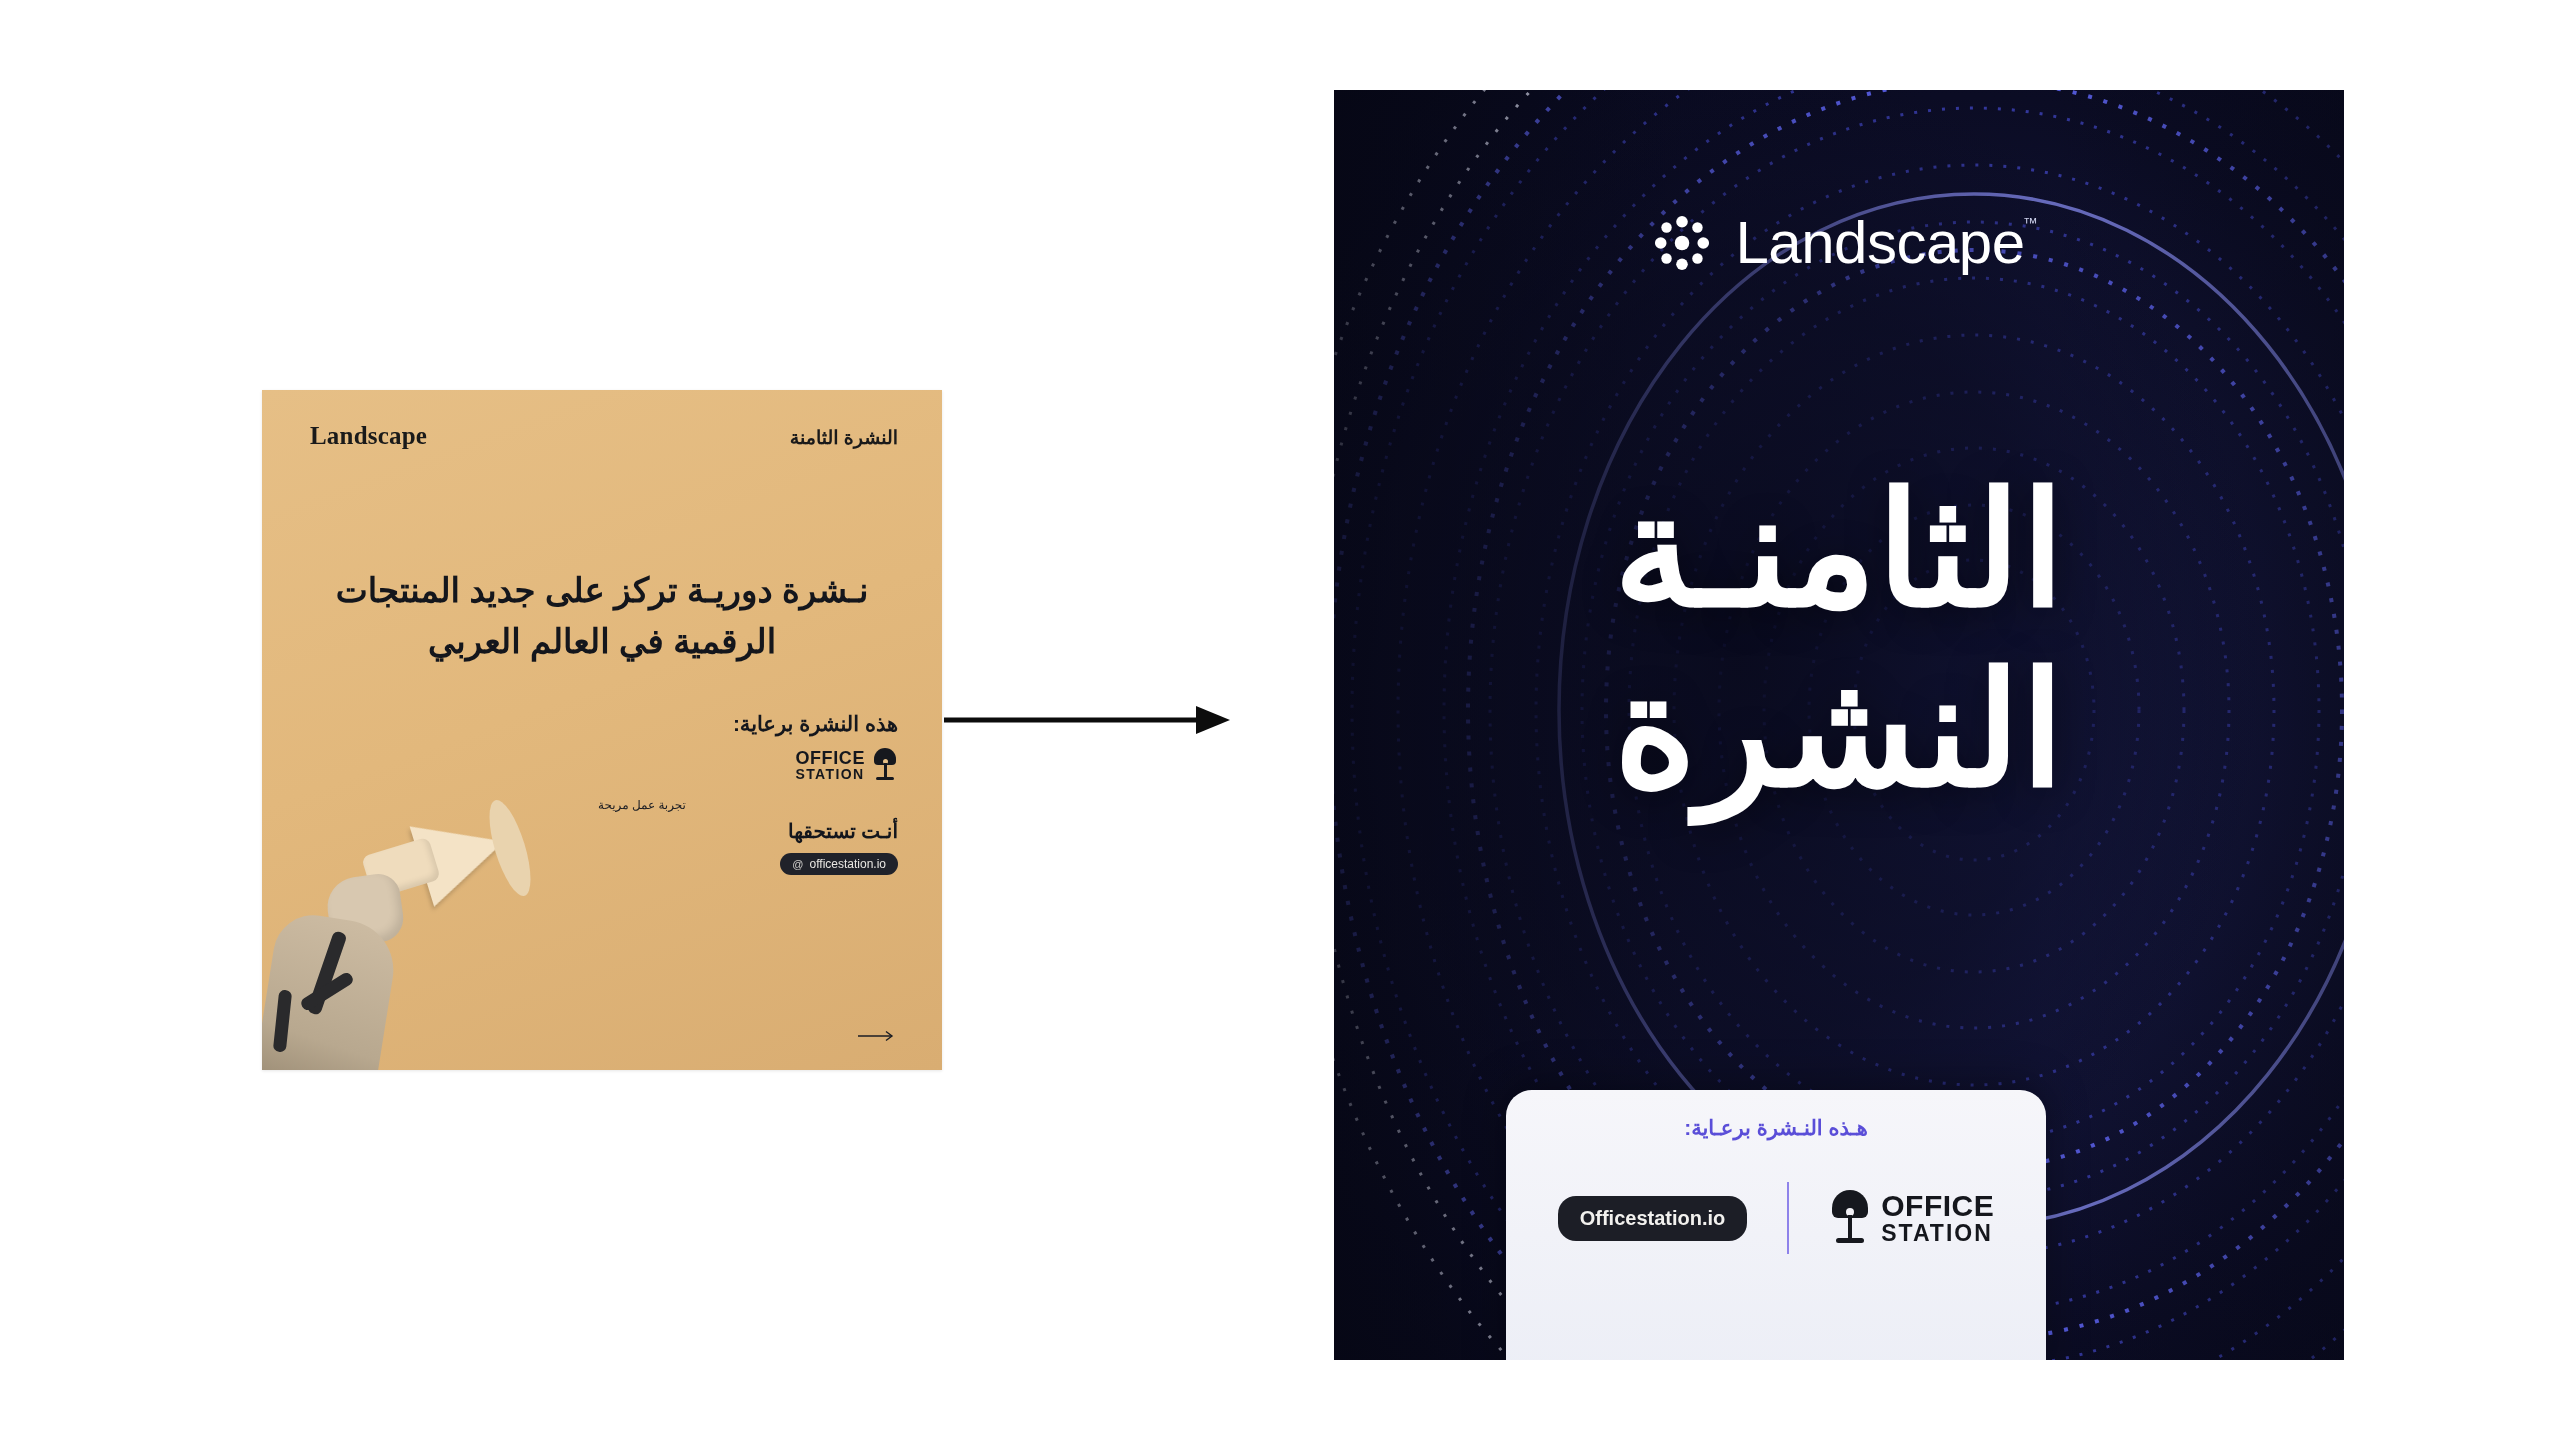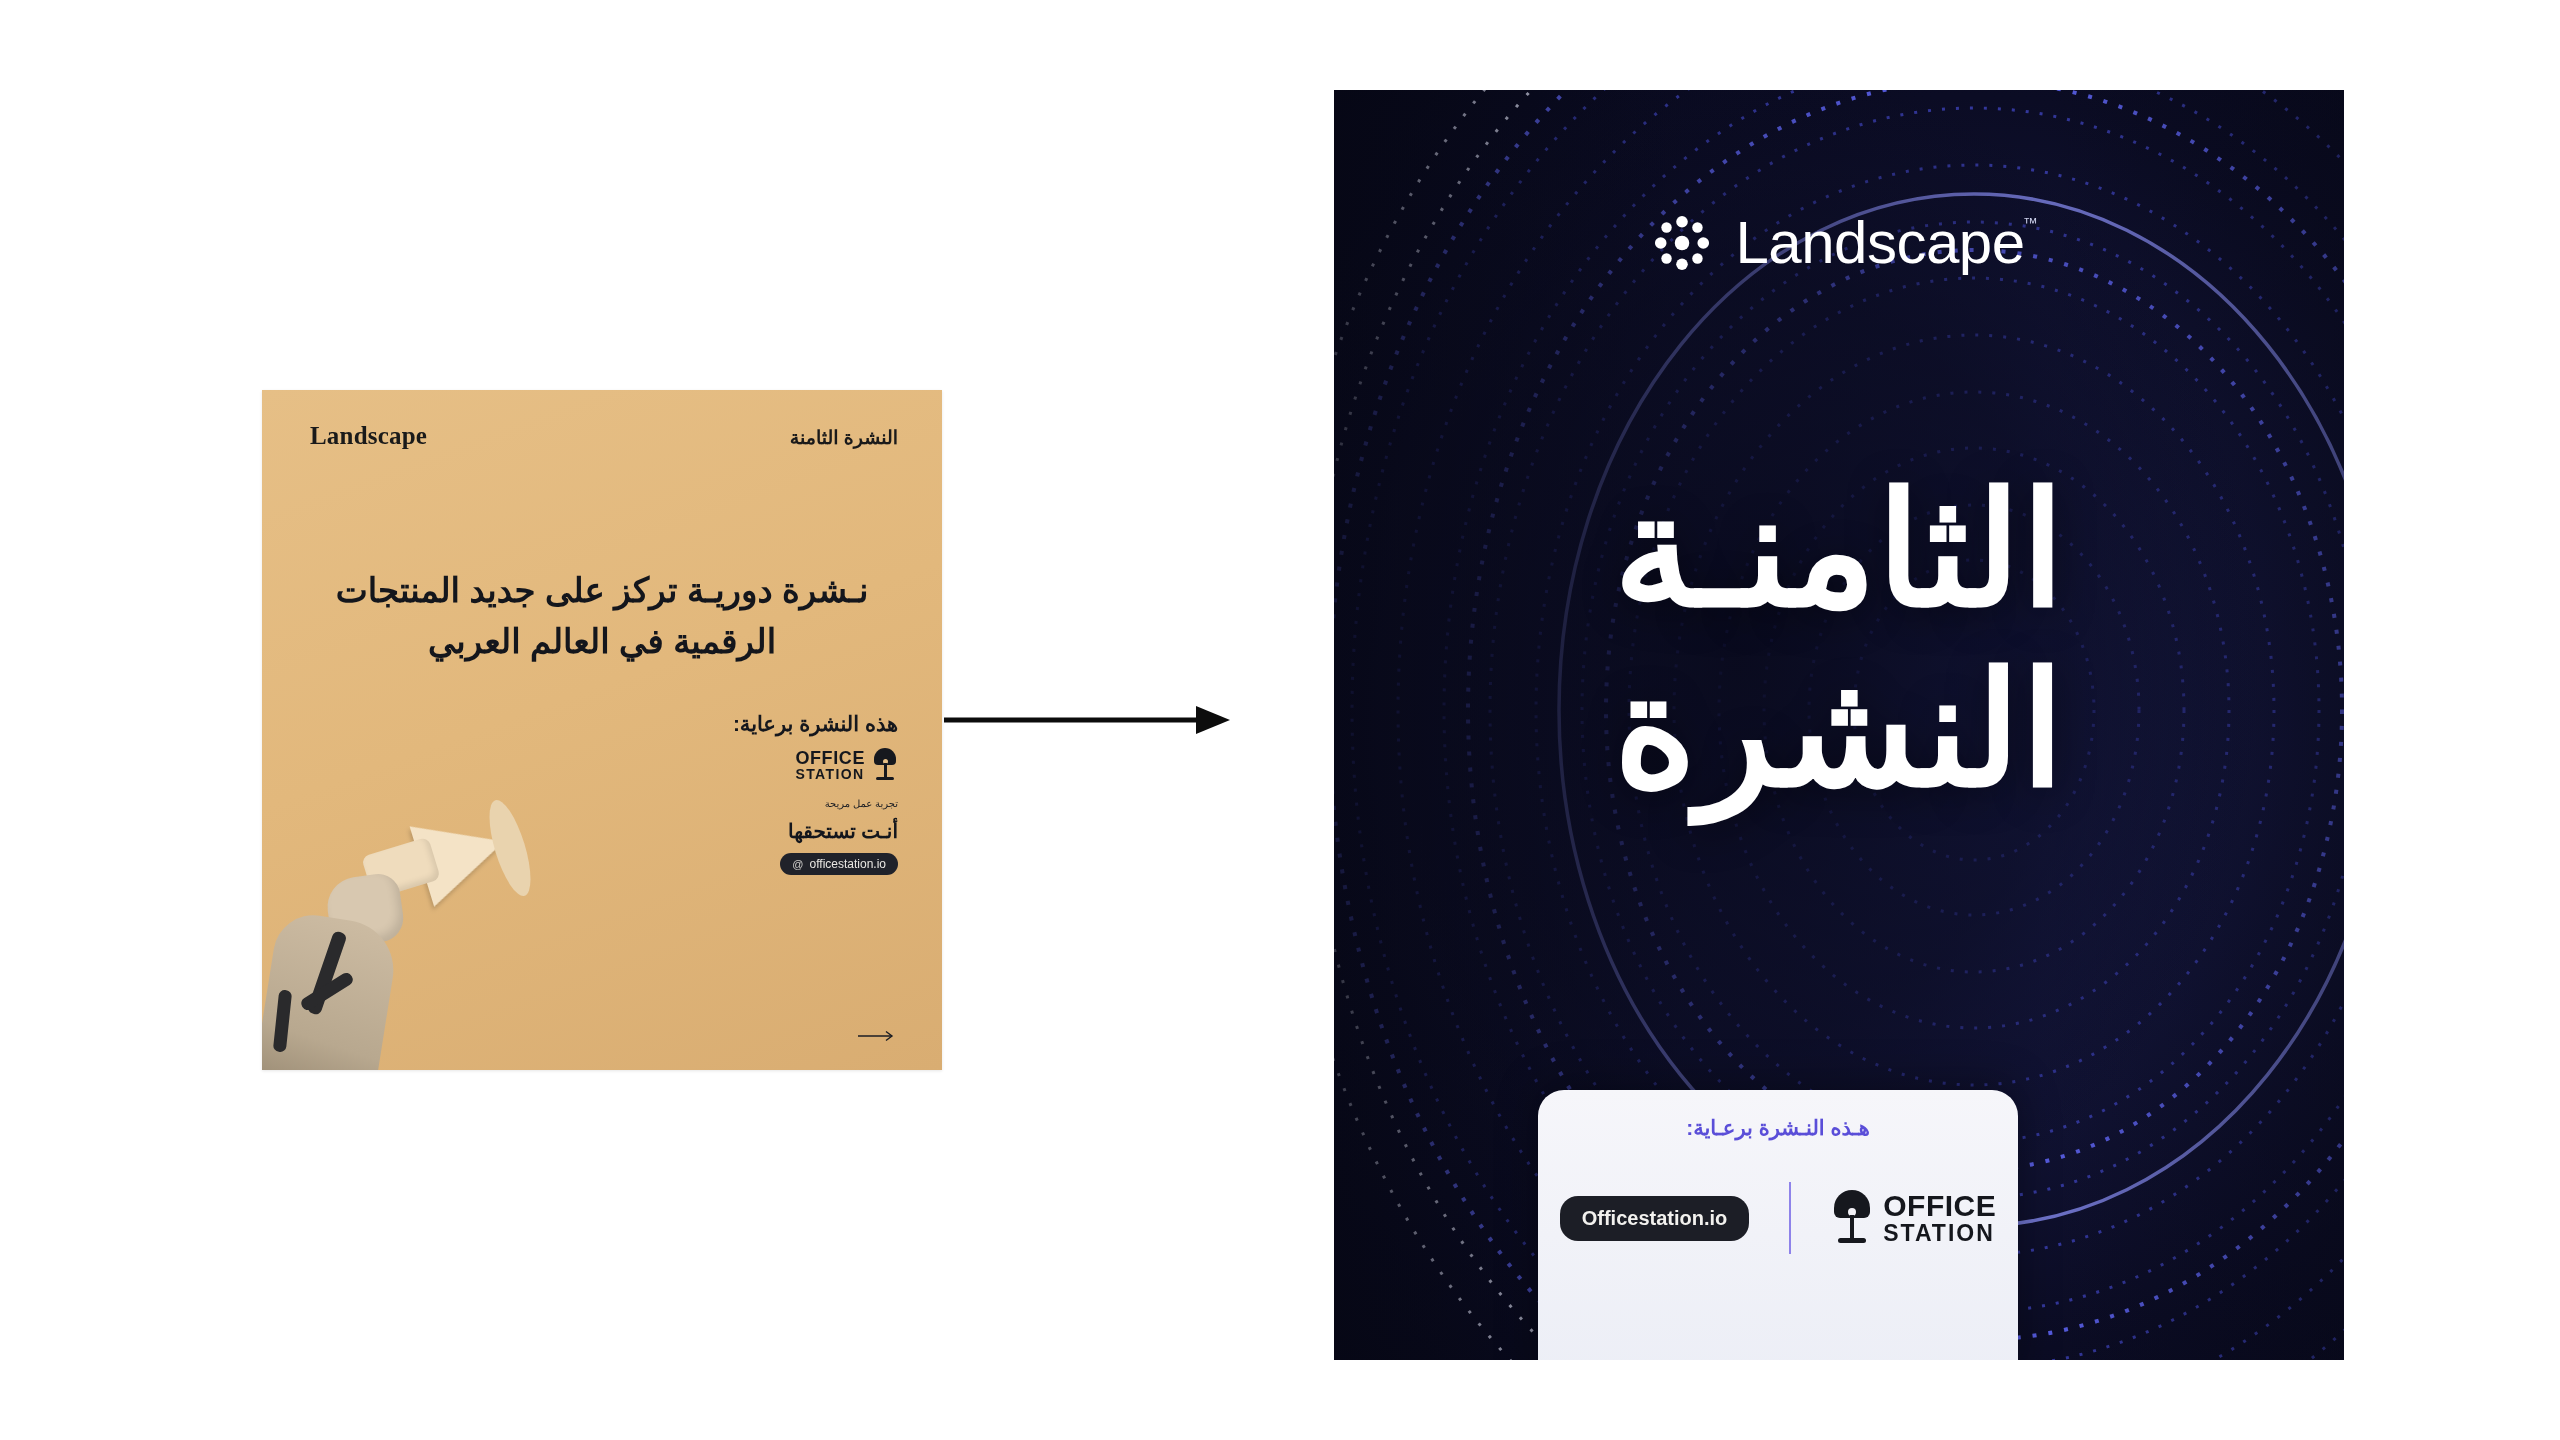--- a/index.html
+++ b/index.html
@@ -133,23 +133,23 @@
     font-size: 14px;
     font-weight: bold;
     letter-spacing: 1.4px;
     color: #15171d;
   }
   .source-card .sc-tag1 {
     position: absolute;
     right: 44px;
     top: 408px;
     width: 300px;
-    text-align: right;
-    direction: rtl;
-    font-size: 10px;
+    text-align: left;
+    direction: rtl;
+    font-size: 12px;
     color: #1b1d23;
   }
   .source-card .sc-tag2 {
     position: absolute;
     right: 44px;
     top: 429px;
     width: 300px;
     direction: rtl;
     font-size: 20px;
     font-weight: bold;
@@ -367,22 +367,22 @@
     color: #ffffff;
     font-size: 158px;
     font-weight: bold;
     line-height: 1.14;
     letter-spacing: -2px;
     text-shadow: 0 6px 40px rgba(0,0,0,0.45);
   }
 
   .poster .sponsor-card {
     position: absolute;
-    left: 204px;
-    width: 480px;
+    left: 172px;
+    width: 540px;
     top: 1000px;
     height: 290px;
     background: linear-gradient(180deg, #f6f6fa 0%, #eceef6 100%);
     border-radius: 26px 26px 0 0;
     box-shadow: 0 -6px 40px rgba(0,0,0,0.35);
   }
   .poster .sponsor-card .sp-label {
     position: absolute;
     left: 0; right: 0;
     top: 26px;

